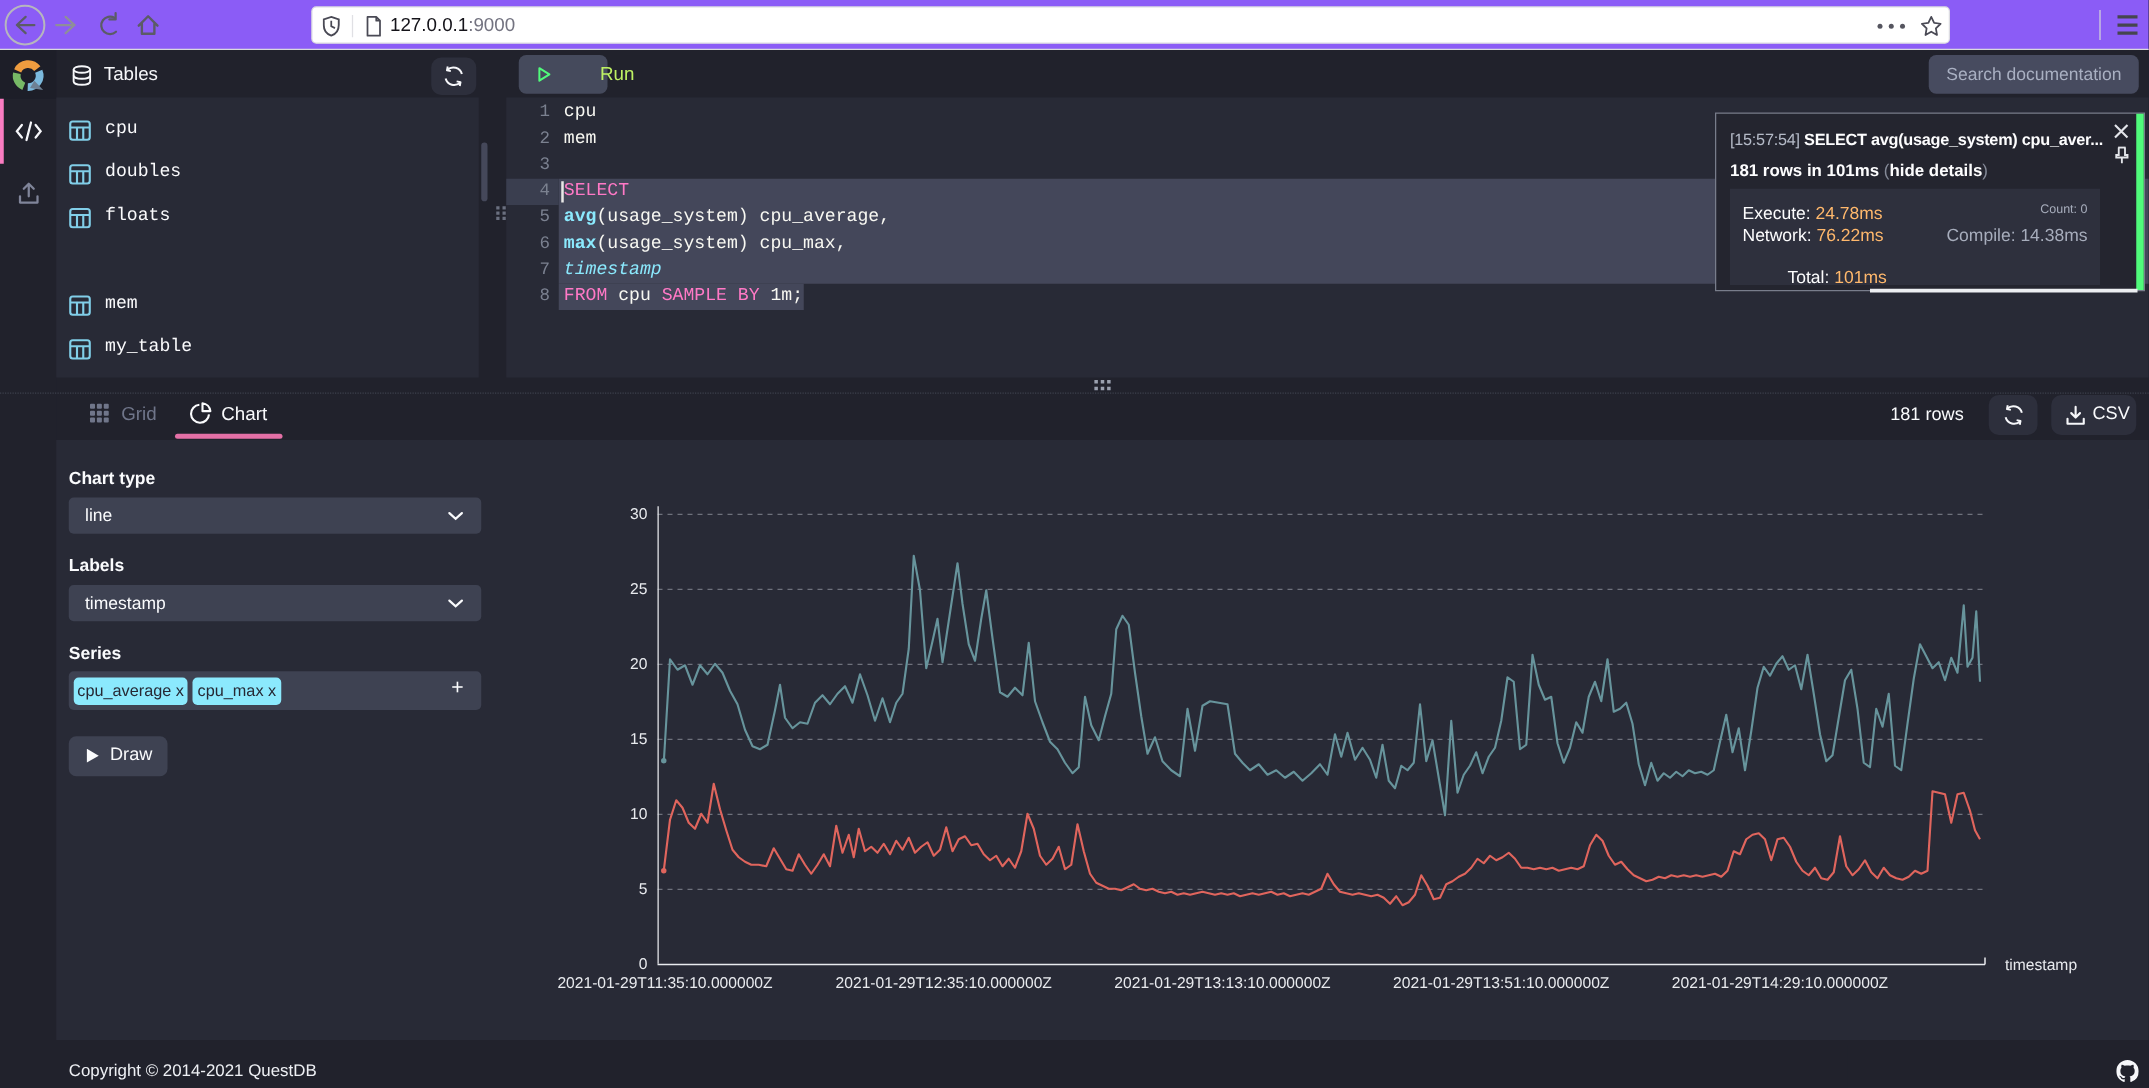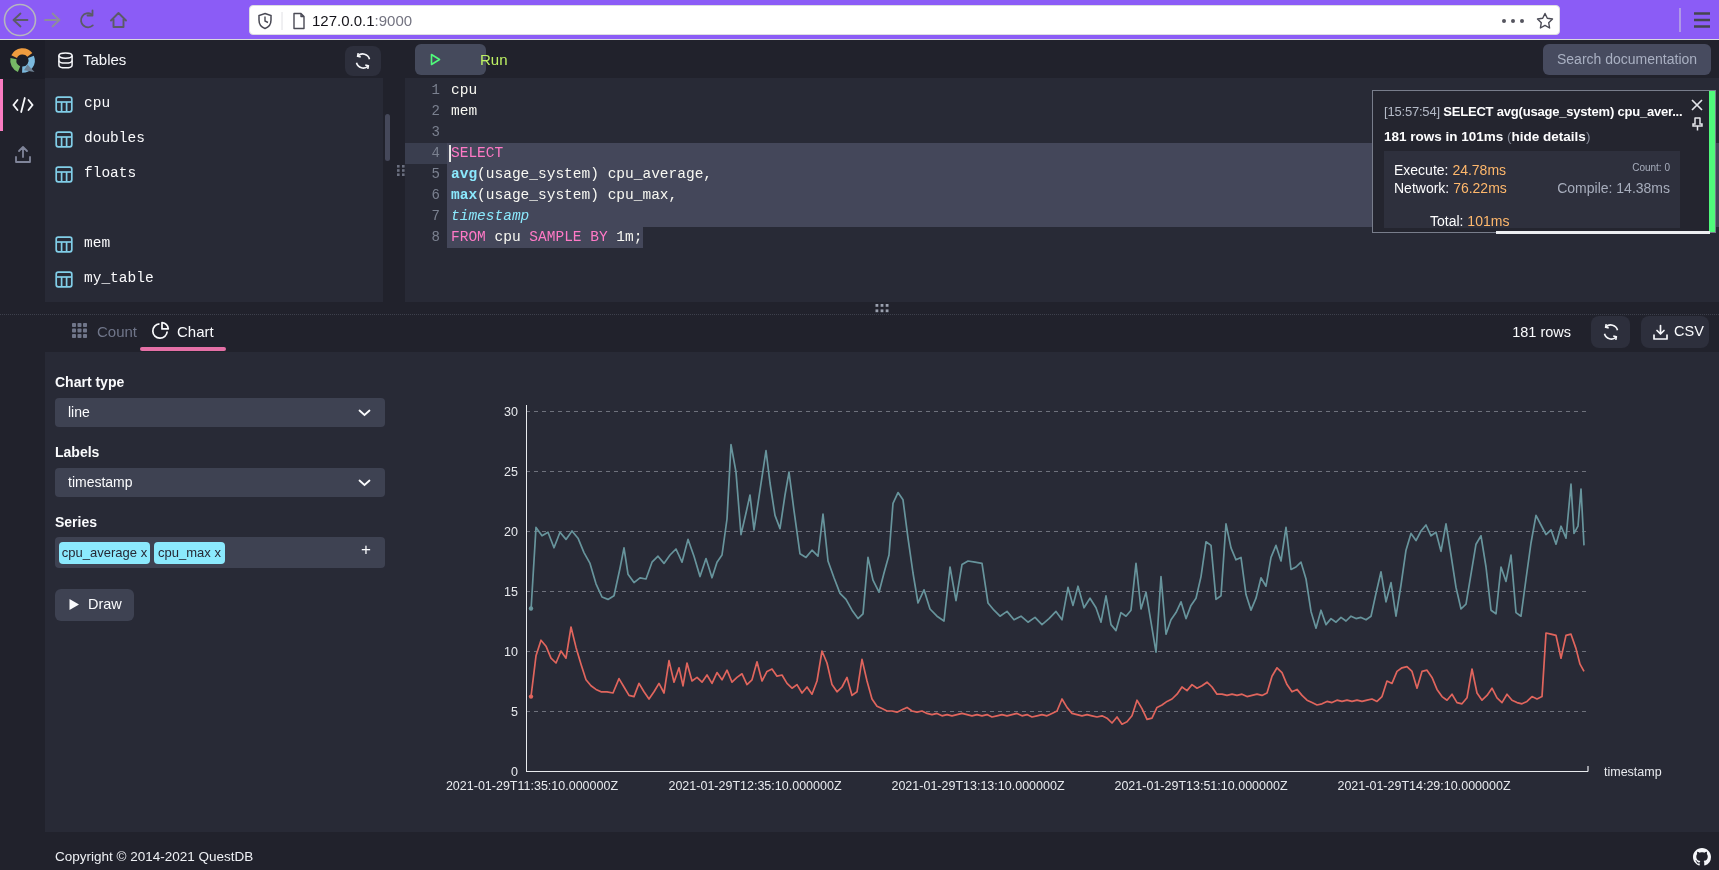--- a/index.html
+++ b/index.html
@@ -222,21 +222,21 @@
         <rect x="6.5" y="1" width="4" height="4" rx="0.8"></rect>
         <rect x="12" y="1" width="4" height="4" rx="0.8"></rect>
     <rect x="1" y="6.5" width="4" height="4" rx="0.8"></rect>
         <rect x="6.5" y="6.5" width="4" height="4" rx="0.8"></rect>
         <rect x="12" y="6.5" width="4" height="4" rx="0.8"></rect>
     <rect x="1" y="12" width="4" height="4" rx="0.8"></rect>
         <rect x="6.5" y="12" width="4" height="4" rx="0.8"></rect>
         <rect x="12" y="12" width="4" height="4" rx="0.8"></rect>
   </g>
 </svg>
-<div class="abs" style="left:97px;top:323px;font-size:15px;color:#70768a;">Count</div>
+<div class="abs" style="left:97px;top:323px;font-size:15px;color:#70768a;">Grid</div>
 <svg class="abs" style="left:151px;top:321px" width="19" height="19" viewBox="0 0 19 19">
   <path d="M16.2 10.5 A7.2 7.2 0 1 1 8.5 2.8" fill="none" stroke="#fafbfd" stroke-width="1.7"></path>
   <path d="M11 1.6 A7.2 7.2 0 0 1 17.3 7.9 L11 7.9 Z" fill="none" stroke="#fafbfd" stroke-width="1.7" stroke-linejoin="round"></path>
 </svg>
 <div class="abs" style="left:177px;top:323px;font-size:15px;color:#fafbfd;">Chart</div>
 <div class="abs" style="left:140px;top:347px;width:86px;height:4px;background:#e470a6;border-radius:2px;"></div>
 
 <div class="abs" style="left:1490px;top:324px;width:81px;text-align:right;font-size:14.5px;color:#fafbfd;">181 rows</div>
 <div class="btn" style="left:1591px;top:316px;width:39px;height:32px;background:#2d2f3c;border-radius:8px;">
   <svg class="abs" style="left:11px;top:7px" width="18" height="18" viewBox="0 0 18 18">

